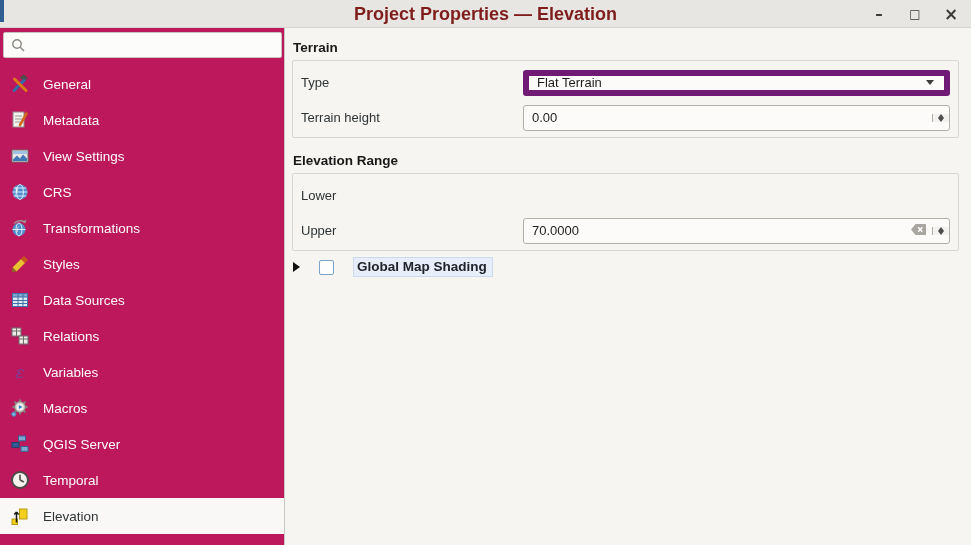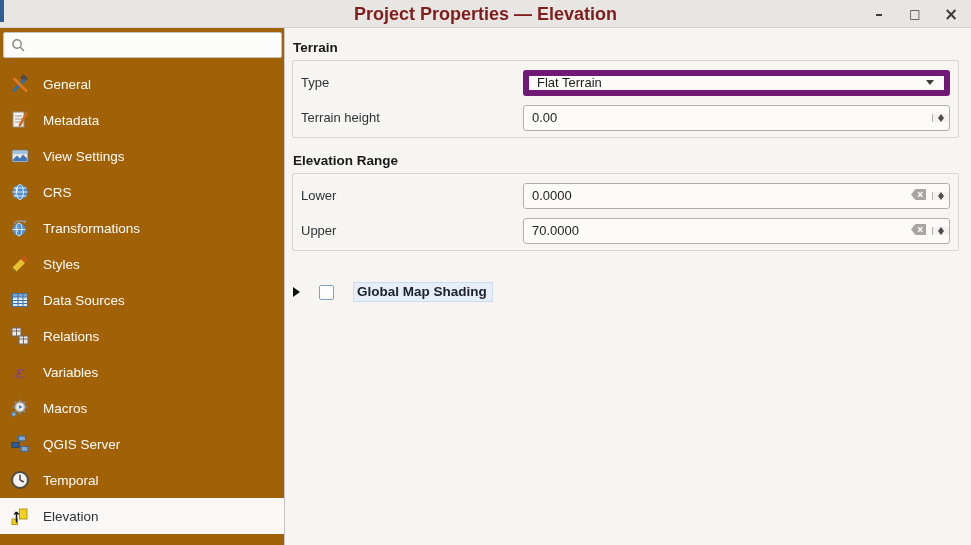--- a/index.html
+++ b/index.html
@@ -30,21 +30,21 @@
     color: #3a3a3a; font-size: 15px; line-height: 24px; text-align: center;
     font-family: "DejaVu Sans", sans-serif; cursor: default; padding: 0;
   }
   .win-btn.min { font-weight: bold; }
   .win-btn.max { font-size: 12px; }
   .win-btn.close { font-size: 17px; font-weight: bold; }
 
   
   .sidebar {
     position: absolute; left: 0; top: 28px; width: 285px; bottom: 0;
-    background: #a16207; border-right: 1px solid #c9c7c3;
+    background: #be185d; border-right: 1px solid #c9c7c3;
   }
   .search-box {
     position: absolute; left: 3px; top: 4px; width: 279px; height: 26px;
     background: #fcfcfb; border: 1px solid #c6c3bf; border-radius: 2px;
     display: flex; align-items: center; padding: 0 7px;
   }
   .search-box input {
     border: none; outline: none; background: transparent; flex: 1;
     font-size: 13px; margin-left: 6px; font-family: inherit;
   }
@@ -97,21 +97,21 @@
 
   .combo {
     display: flex; align-items: center; height: 26px;
     background: #fcfbfa; border: 6px solid #701a75; border-radius: 3px;
     padding: 0 8px; cursor: default;
   }
   .combo .combo-value { flex: 1; font-size: 13px; color: #1d1d1d; }
   .combo-arrow { width: 0; height: 0; border-left: 4.5px solid transparent; border-right: 4.5px solid transparent; border-top: 5px solid #3c3c3c; margin-right: 2px; }
 
   
-  .shading-row { display: flex; align-items: center; margin: 30px 0 0 1px; gap: 19px; height: 22px; }
+  .shading-row { display: flex; align-items: center; margin: 5px 0 0 1px; gap: 19px; height: 22px; }
   .expander { width: 0; height: 0; border-top: 5px solid transparent; border-bottom: 5px solid transparent; border-left: 7px solid #111; cursor: default; }
   .checkbox {
     appearance: none; -webkit-appearance: none; width: 15px; height: 15px;
     border: 1px solid #7da3c9; border-radius: 2px; background: #fdfdfd; margin: 0; cursor: default;
   }
   .shading-label {
     font-weight: bold; font-size: 13.5px; color: #20242a;
     background: #e7eef9; border: 1px solid #ccdcf0; padding: 1px 5px 2px 3px; cursor: default;
   }
 </style>
@@ -323,37 +323,20 @@
         </div>
       </div>
     </div>
   </div>
 
   <div class="section-header" style="margin-top:13px">Elevation Range</div>
 
   <div class="group-box">
     <div class="form-row">
       <span class="form-label">Lower</span>
-      <div class="field">
-        <input value="0.0000" style="">
-        <button class="clear-btn">
-          <span><svg width="15" height="11" viewBox="0 0 15 11">
-                <path d="M4.5 0 L14.3 0 Q15 0 15 0.7 L15 10.3 Q15 11 14.3 11 L4.5 11 L0 5.5 Z" fill="#a9a6a2"></path>
-                <path d="M7.2 3.2 L11.3 7.8 M11.3 3.2 L7.2 7.8" stroke="#ffffff" stroke-width="1.3"></path>
-              </svg></span>
-        </button>
-        <div class="spin-btns">
-          <button class="half">
-              <span class="tri-up"></span>
-            </button>
-          <button class="half">
-              <span class="tri-down"></span>
-            </button>
-        </div>
-      </div>
     </div>
     <div class="form-row">
       <span class="form-label">Upper</span>
       <div class="field">
         <input value="70.0000" style="">
         <button class="clear-btn">
           <span><svg width="15" height="11" viewBox="0 0 15 11">
                 <path d="M4.5 0 L14.3 0 Q15 0 15 0.7 L15 10.3 Q15 11 14.3 11 L4.5 11 L0 5.5 Z" fill="#a9a6a2"></path>
                 <path d="M7.2 3.2 L11.3 7.8 M11.3 3.2 L7.2 7.8" stroke="#ffffff" stroke-width="1.3"></path>
               </svg></span>

